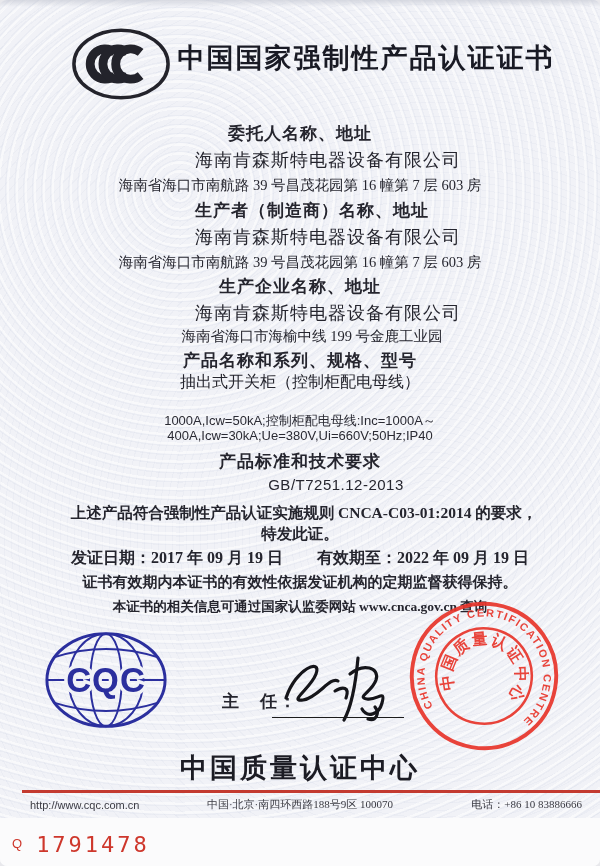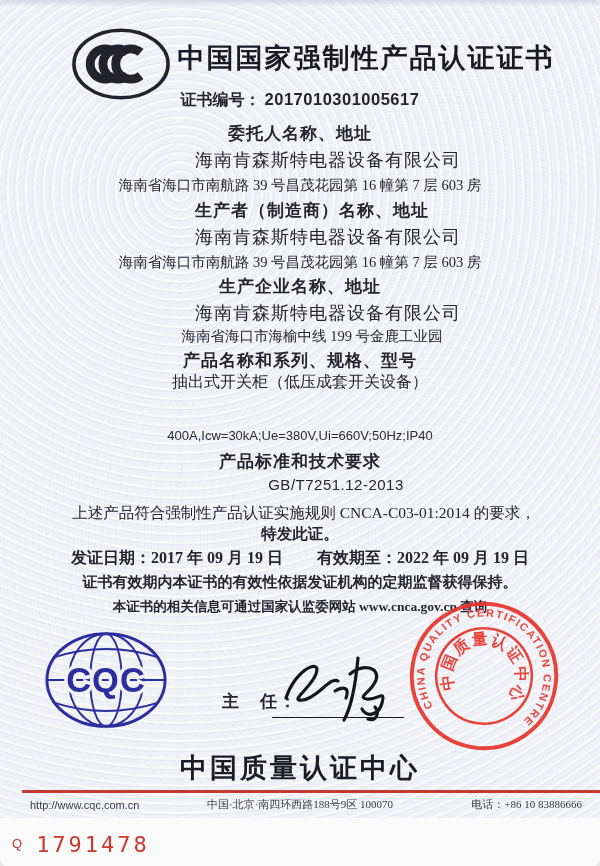--- a/index.html
+++ b/index.html
@@ -52,45 +52,42 @@
 <div class="page">
 
   <svg class="ccc-logo" width="102" height="76" viewBox="0 0 104 76">
     <ellipse cx="52" cy="38" rx="48" ry="34.5" fill="none" stroke="#23232b" stroke-width="3.6"></ellipse>
     <path d="M46 26.1 A 15.5 15.5 0 1 0 46 49.9" fill="none" stroke="#23232b" stroke-width="9"></path>
     <path d="M59 26.1 A 15.5 15.5 0 1 0 59 49.9" fill="none" stroke="#23232b" stroke-width="9"></path>
     <path d="M72 26.1 A 15.5 15.5 0 1 0 72 49.9" fill="none" stroke="#23232b" stroke-width="9"></path>
   </svg>
 
   <div class="title">中国国家强制性产品认证证书</div>
-  <div class="line" style="top:90px;">
-    <span class="certno-label">证书编号：</span>
-    <span class="certno-value">2017010301005617</span>
-  </div>
 
   <div class="line heading" style="top:122px;">委托人名称、地址</div>
   <div class="line company" style="top:148px;">海南肯森斯特电器设备有限公司</div>
   <div class="line address" style="top:176px;">海南省海口市南航路 39 号昌茂花园第 16 幢第 7 层 603 房</div>
 
   <div class="line heading" style="top:199px;margin-left:12px;">生产者（制造商）名称、地址</div>
   <div class="line company" style="top:225px;">海南肯森斯特电器设备有限公司</div>
   <div class="line address" style="top:253px;">海南省海口市南航路 39 号昌茂花园第 16 幢第 7 层 603 房</div>
 
   <div class="line heading" style="top:275px;">生产企业名称、地址</div>
   <div class="line company" style="top:301px;">海南肯森斯特电器设备有限公司</div>
   <div class="line address" style="top:327px;padding-left:24px;">海南省海口市海榆中线 199 号金鹿工业园</div>
 
   <div class="line heading" style="top:349px;">产品名称和系列、规格、型号</div>
-  <div class="line" style="top:372px; font-size:16px;">抽出式开关柜（低压成套开关设备）</div>
+  <div class="line" style="top:372px; font-size:16px;">抽出式开关柜（控制柜配电母线）</div>
+  <div class="line sans spec" style="top:412px;">1000A,Icw=50kA;控制柜配电母线:Inc=1000A～</div>
   <div class="line sans spec" style="top:428px;">400A,Icw=30kA;Ue=380V,Ui=660V;50Hz;IP40</div>
 
   <div class="line heading" style="top:450px;">产品标准和技术要求</div>
   <div class="line sans" style="top:476px; font-size:15px; letter-spacing:.5px;margin-left:36px;">GB/T7251.12-2013</div>
 
-  <div class="line" style="top:503px; font-size:15.5px; font-weight:400;padding-left:8px;">上述产品符合强制性产品认证实施规则 CNCA-C03-01:2014 的要求，</div>
+  <div class="line" style="top:503px; font-size:15.5px; font-weight:700;padding-left:8px;">上述产品符合强制性产品认证实施规则 CNCA-C03-01:2014 的要求，</div>
   <div class="line" style="top:524px; font-size:15.5px; font-weight:600;">特发此证。</div>
 
   <div class="line" style="top:548px; font-size:16px; font-weight:bold;">
     <span>发证日期：</span><span>2017 年 09 月 19 日</span><span style="display:inline-block; width:34px;"></span><span>有效期至：</span><span>2022 年 09 月 19 日</span>
   </div>
 
   <div class="line" style="top:573px; font-size:15px; font-weight:600;">证书有效期内本证书的有效性依据发证机构的定期监督获得保持。</div>
   <div class="line" style="top:598px; font-size:13.5px; font-weight:600;">本证书的相关信息可通过国家认监委网站 www.cnca.gov.cn 查询</div>
 
   <svg class="cqc-logo" width="128" height="104" viewBox="0 0 130 104">

